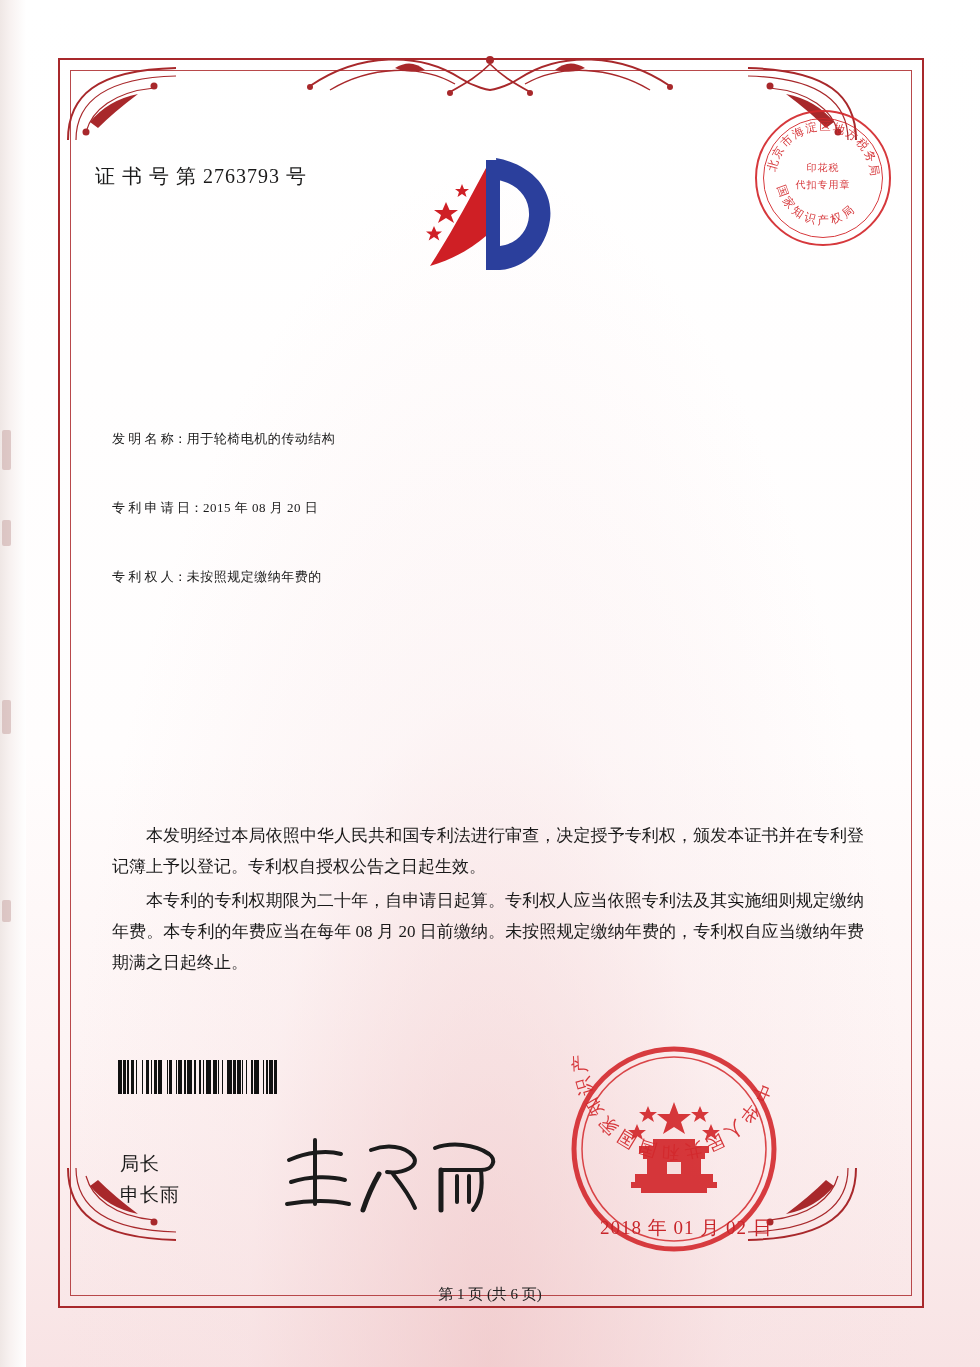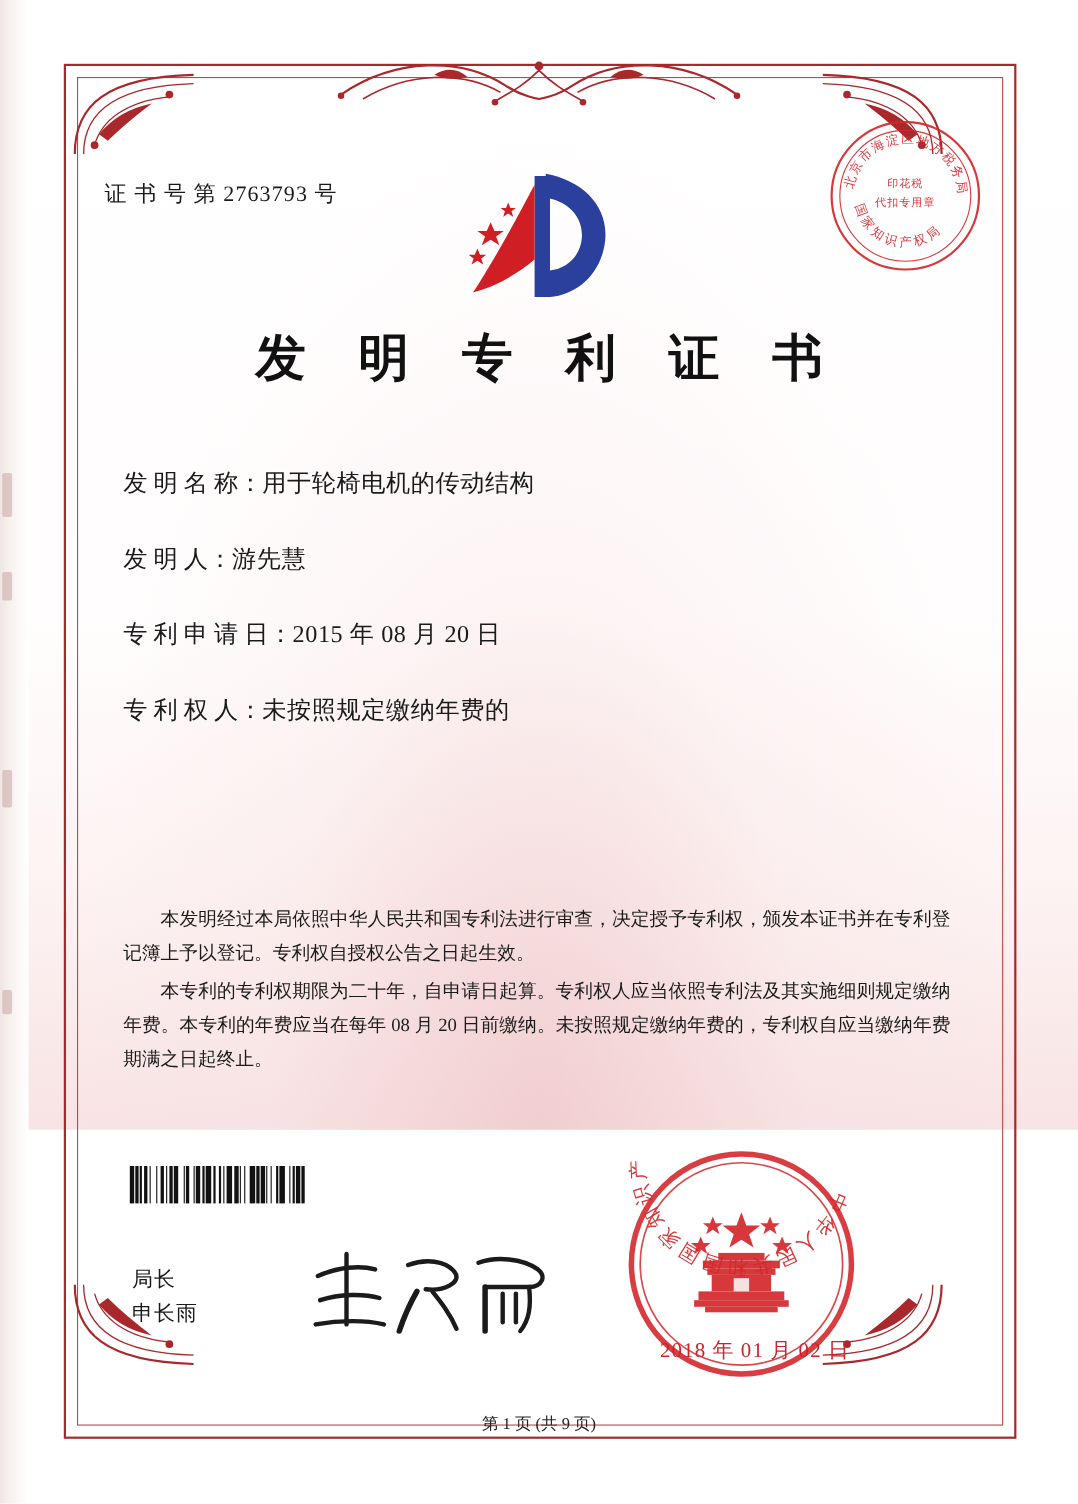--- a/index.html
+++ b/index.html
@@ -13,21 +13,21 @@
     font-family: "Liberation Serif", "DejaVu Serif", serif;
     color: #1a1a1a;
     position: relative;
     overflow: hidden;
   }
 
   
   .page {
     position: absolute;
     left: 0; top: 0;
-    width: 980px; height: 1027px;
+    width: 980px; height: 1367px;
     background:
       radial-gradient(ellipse at 50% 100%, rgba(236,188,190,0.55) 0%, rgba(246,222,224,0.25) 35%, rgba(255,255,255,0) 62%),
       linear-gradient(to bottom, #ffffff 0%, #fffdfd 55%, #fdf3f3 78%, #f8e3e4 100%);
   }
   .paper-edge-left {
     position: absolute;
     left: 0; top: 0;
     width: 26px; height: 1367px;
     background: linear-gradient(to right, #efe7e5 0%, #f8f2f1 40%, #ffffff 100%);
   }
@@ -135,21 +135,21 @@
     font-family: "DejaVu Serif", "Liberation Serif", serif;
   }
 
   
   .fields {
     position: absolute;
     left: 112px; top: 428px;
     width: 760px;
   }
   .field {
-    font-size: 22px;
+    font-size: 13px;
     line-height: 22px;
     margin-bottom: 47px;
     white-space: nowrap;
   }
   .field .lbl { letter-spacing: 0; }
   .field .val { letter-spacing: .5px; }
 
   
   .body-text {
     position: absolute;
@@ -335,28 +335,24 @@
       <text font-size="11.5" fill="#d3282c" font-family="'Liberation Serif', serif" letter-spacing="1.6">
         <textPath href="#arcTop" startOffset="4%">北京市海淀区地方税务局</textPath>
       </text>
       <text font-size="11.5" fill="#d3282c" font-family="'Liberation Serif', serif" letter-spacing="3">
         <textPath href="#arcBot" startOffset="6%">国家知识产权局</textPath>
       </text>
     </svg>
     <div class="center-txt">印花税<br>代扣专用章</div>
   </div>
 
-  <div class="title">发 明 专 利 证 书</div>
 
   <div class="fields">
     <div class="field">
       <span class="lbl">发  明  名  称：</span><span class="val">用于轮椅电机的传动结构</span>
-    </div>
-    <div class="field">
-      <span class="lbl">发      明      人：</span><span class="val">游先慧</span>
     </div>
     <div class="field">
       <span class="lbl">专 利 申 请 日：</span><span class="val">2015 年 08 月 20 日</span>
     </div>
     <div class="field">
       <span class="lbl">专  利  权  人：</span><span class="val">未按照规定缴纳年费的</span>
     </div>
   </div>
 
   <div class="body-text">
@@ -481,15 +477,15 @@
         <rect x="82" y="119" width="54" height="15"></rect>
         <rect x="102" y="122" width="14" height="12" fill="#f6dede"></rect>
         <rect x="66" y="142" width="86" height="6"></rect>
         <rect x="76" y="148" width="66" height="5"></rect>
         <rect x="88" y="99" width="42" height="7"></rect>
       </g>
     </svg>
   </div>
   <div class="stamp-date">2018 年 01 月 02 日</div>
 
-  <div class="footer">第 1 页 (共 9 页)</div>
+  <div class="footer">第 1 页 (共 6 页)</div>
 
 </div>
 
 </body></html>

